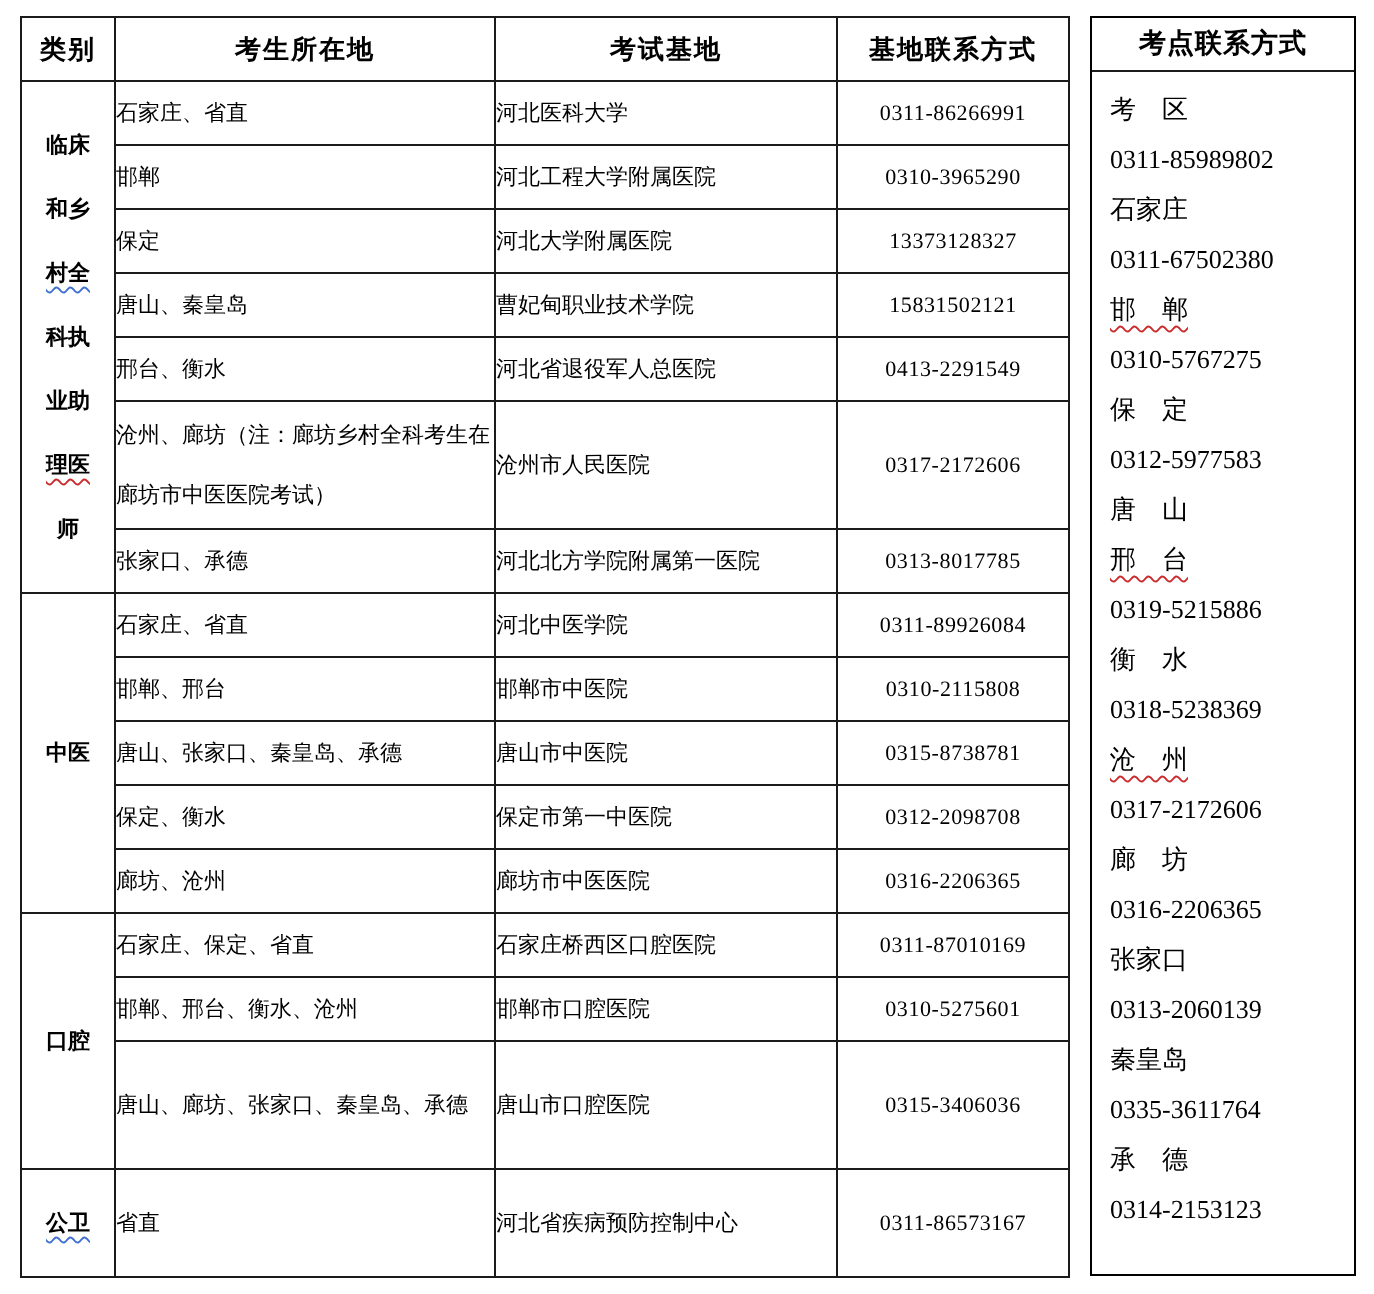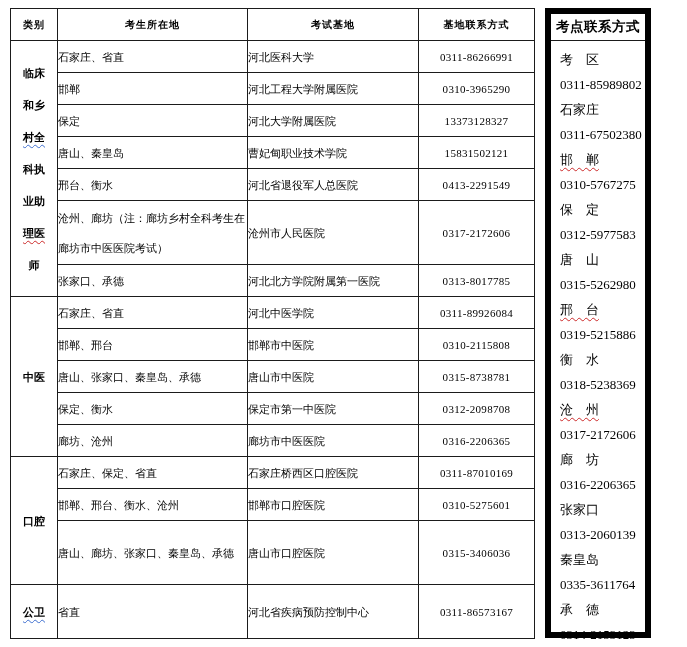--- a/index.html
+++ b/index.html
@@ -29,21 +29,21 @@
   table.main td {
     border: 1px solid #1b1b1b;
     padding: 0;
     vertical-align: middle;
     font-size: 11px;
     overflow: hidden;
   }
   table.main thead tr { height: 32px; }
   table.main th {
     font-weight: bold;
-    font-size: 10px;
+    font-size: 13px;
     text-align: center;
     letter-spacing: 1px;
   }
   .cat-cell {
     text-align: center;
     font-size: 13.5px;
     font-weight: bold;
     line-height: 32px;
   }
   .cat-cell div { line-height: 32px; }
@@ -51,23 +51,23 @@
     text-align: left;
     padding: 2px 5px 2px 8px;
     line-height: 30px;
   }
   .phone-cell {
     text-align: center;
     letter-spacing: 0.3px;
   }
   .side {
     box-sizing: border-box;
-    width: 106px;
+    width: 133px;
     height: 630px;
-    border: 6px solid #000000;
+    border: 1px solid #000000;
   }
   .side-header {
     box-sizing: border-box;
     height: 27px;
     border-bottom: 1px solid #1b1b1b;
     text-align: center;
     line-height: 26px;
     font-weight: bold;
     font-size: 13.5px;
     letter-spacing: 0.5px;
@@ -218,21 +218,20 @@
     <div class="side-body">
         <div class="contact-name"><span>考　区</span></div>
         <div class="contact-phone">0311-85989802</div>
         <div class="contact-name"><span>石家庄</span></div>
         <div class="contact-phone">0311-67502380</div>
         <div class="contact-name"><span class="wavy-red">邯　郸</span></div>
         <div class="contact-phone">0310-5767275</div>
         <div class="contact-name"><span>保　定</span></div>
         <div class="contact-phone">0312-5977583</div>
         <div class="contact-name"><span>唐　山</span></div>
-        <div class="contact-phone">0315-5262980</div>
         <div class="contact-name"><span class="wavy-red">邢　台</span></div>
         <div class="contact-phone">0319-5215886</div>
         <div class="contact-name"><span>衡　水</span></div>
         <div class="contact-phone">0318-5238369</div>
         <div class="contact-name"><span class="wavy-red">沧　州</span></div>
         <div class="contact-phone">0317-2172606</div>
         <div class="contact-name"><span>廊　坊</span></div>
         <div class="contact-phone">0316-2206365</div>
         <div class="contact-name"><span>张家口</span></div>
         <div class="contact-phone">0313-2060139</div>

